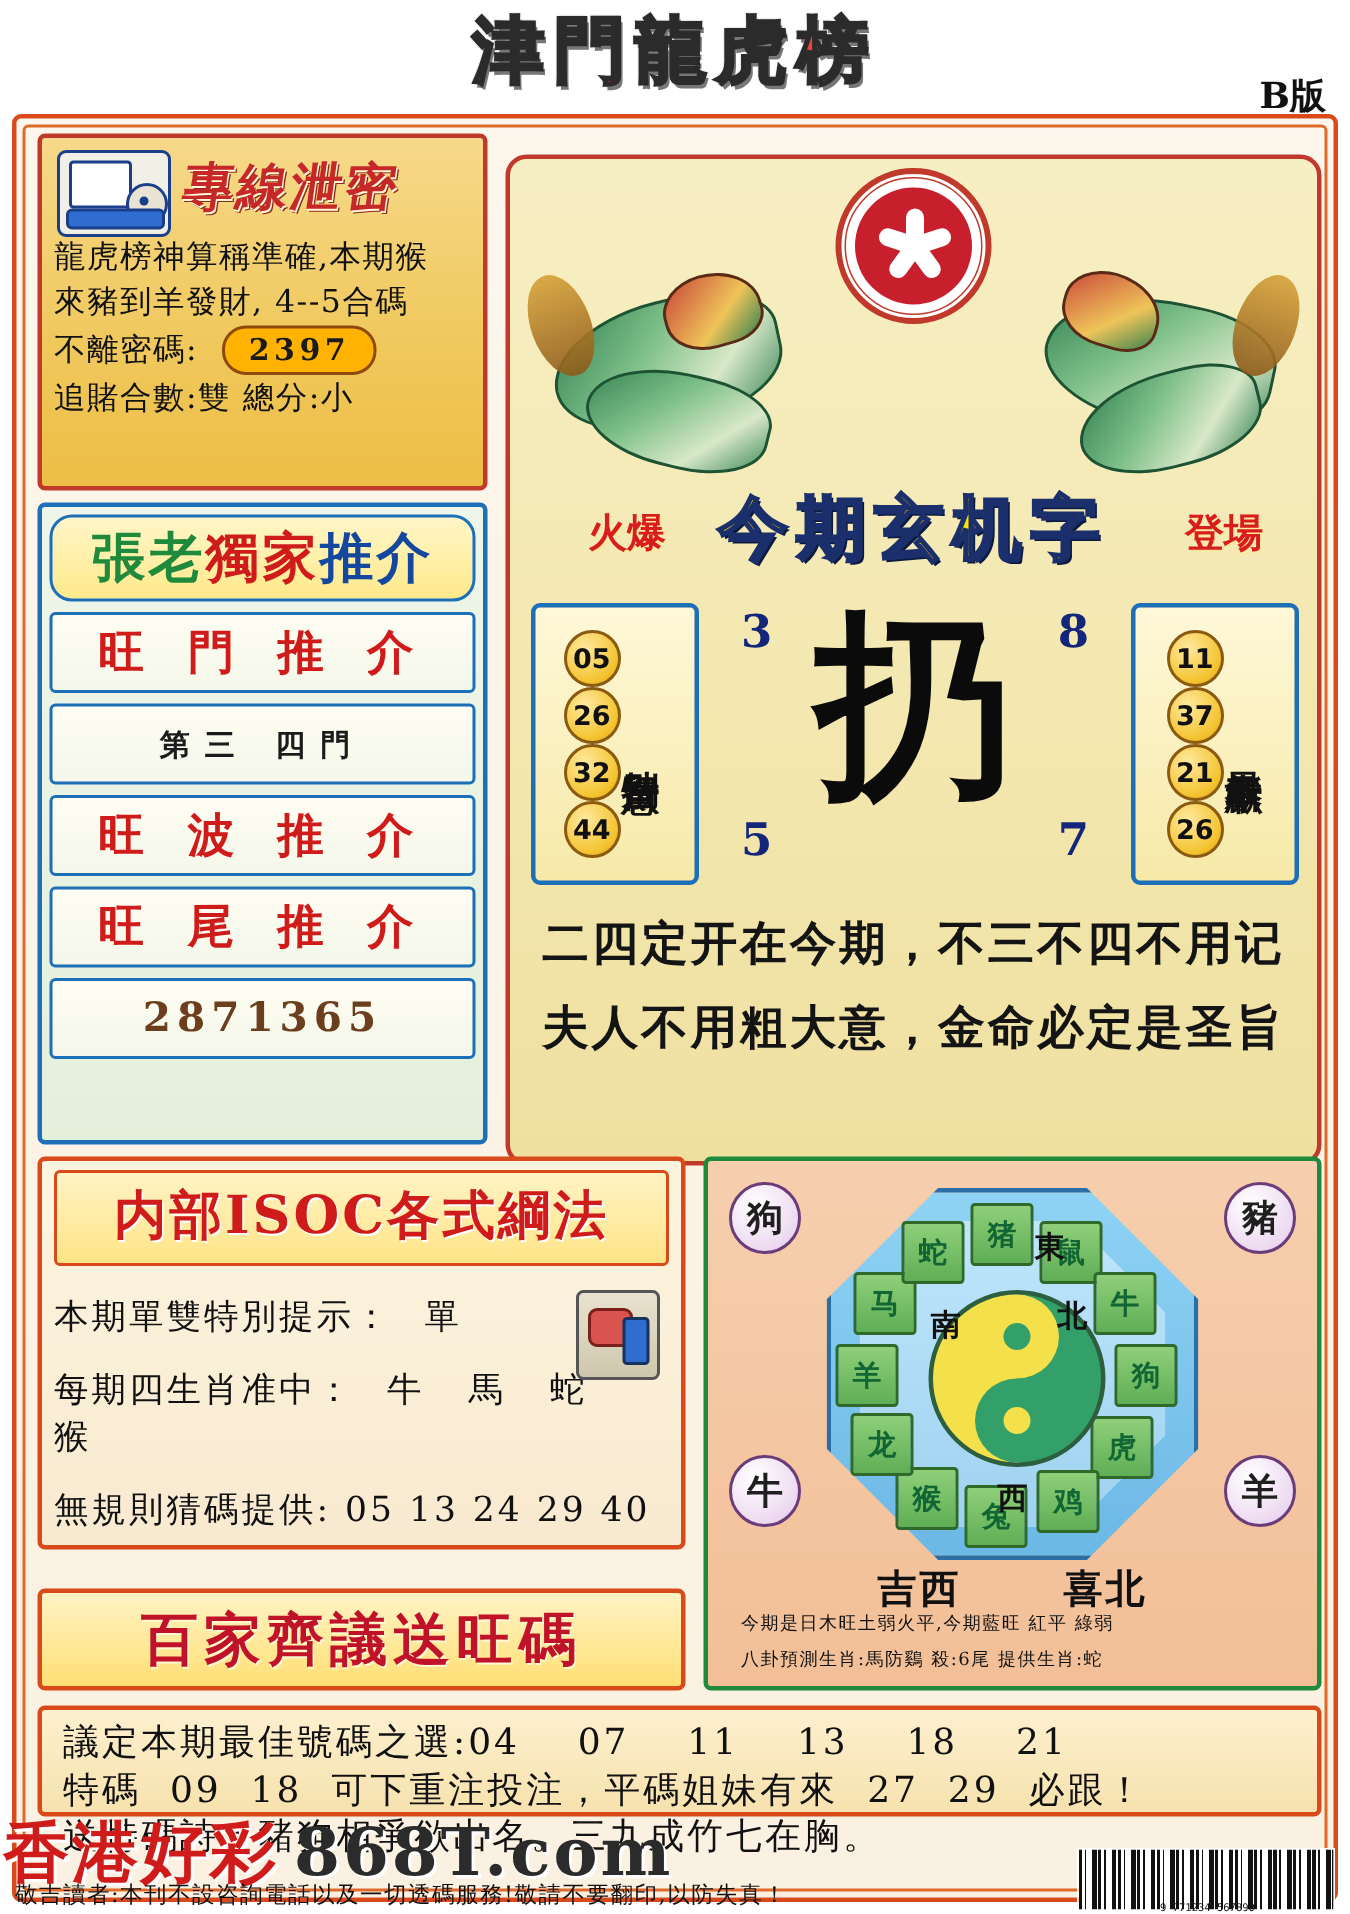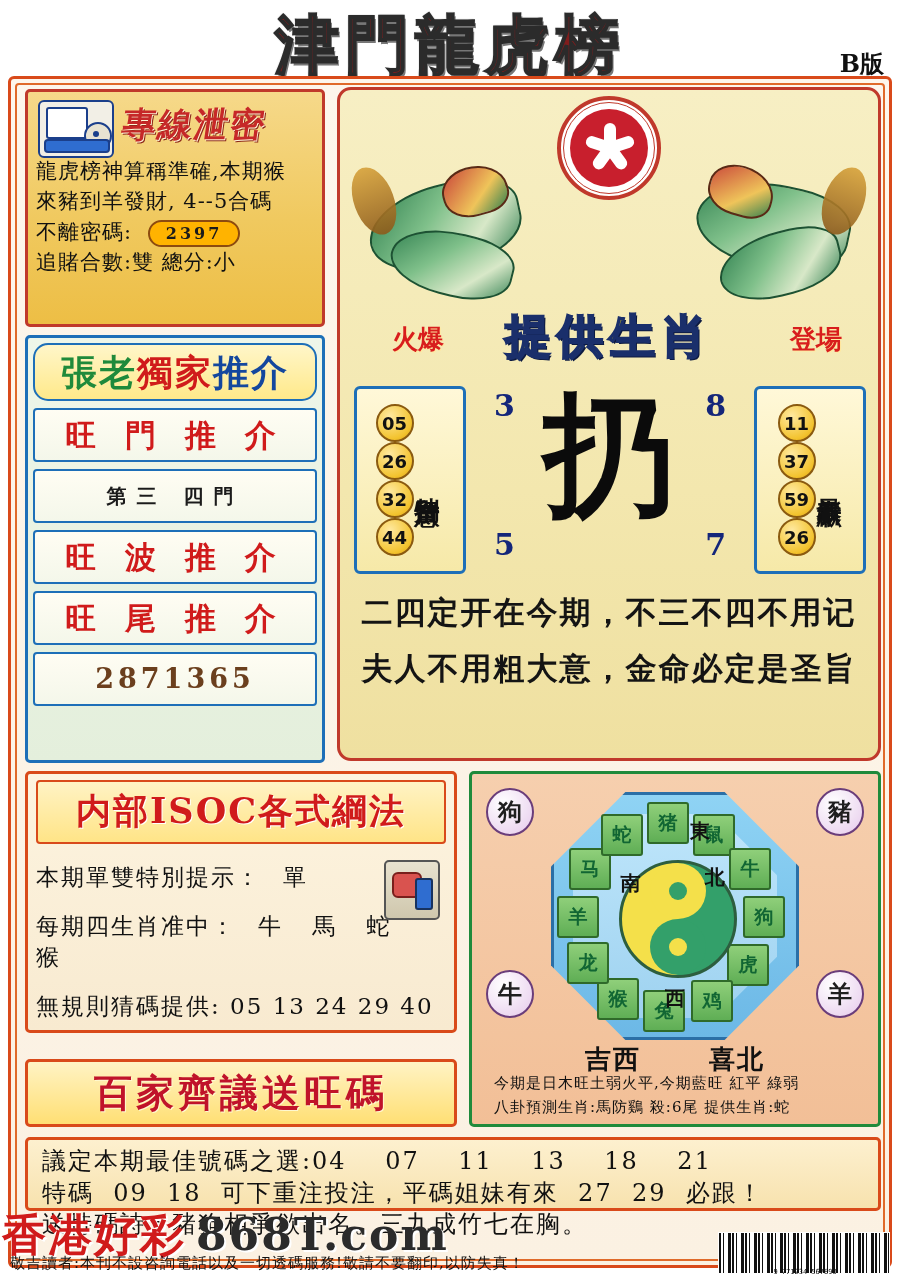--- a/index.html
+++ b/index.html
@@ -11,22 +11,22 @@
   }
   .page{position:absolute;inset:0;}
 
   
   .masthead{
     position:absolute;left:0;top:0;width:900px;height:78px;
   }
   .mast-title{
     position:absolute;left:0;top:2px;width:900px;text-align:center;
     font-family:"DejaVu Serif","Liberation Serif",serif;
-    font-size:64px;font-weight:bold;letter-spacing:6px;
-    color:#7f1d1d;
+    font-size:48px;font-weight:bold;letter-spacing:6px;
+    color:#ef4444;
     -webkit-text-stroke:2px #2b2b2b;
     text-shadow:2px 3px 0 #777, 0 0 2px #000;
   }
   .mast-edition{
     position:absolute;right:16px;top:48px;
     font-family:"DejaVu Serif","Liberation Serif",serif;
     font-size:24px;font-weight:bold;color:#111;
   }
 
   
@@ -80,21 +80,21 @@
     text-shadow:1px 1px 0 #fff6d8, 2px 2px 0 #8d2a1a;
     transform:skewX(-8deg);
   }
   .hot-line{
     font-family:"DejaVu Serif","Liberation Serif",serif;
     font-size:21px;color:#111;line-height:1.45;letter-spacing:1px;
   }
   .code-pill{
     display:inline-block;margin-left:8px;
     background:#ffb300;border:2px solid #8d4b0f;border-radius:16px;
-    padding:0 16px;font-size:16px;font-weight:bold;color:#1b1b1b;
+    padding:0 16px;font-size:20px;font-weight:bold;color:#1b1b1b;
     letter-spacing:3px;
   }
 
   
   .zhanglao{
     left:14px;top:256px;width:300px;height:428px;
     background:linear-gradient(180deg,#eef6e9 0%,#e4efdc 100%);
     border:3px solid #1d6fb8;border-radius:5px;
     padding:5px;
   }
@@ -114,21 +114,21 @@
     background:linear-gradient(180deg,#fffdf3 0%,#f4f7ea 100%);
     font-family:"DejaVu Serif","Liberation Serif",serif;
   }
   .zl-row.head{font-size:31px;font-weight:bold;color:#d01b1b;letter-spacing:9px;}
   .zl-row.val{font-size:20px;font-weight:bold;color:#1b1b1b;letter-spacing:10px;}
   .zl-row.val.green{color:#1f7a34;}
   .zl-row.num{font-size:27px;letter-spacing:4px;color:#6b3f1d;font-weight:bold;}
 
   
   .dragon{
-    left:326px;top:8px;width:544px;height:674px;
+    left:326px;top:24px;width:544px;height:674px;
     background:linear-gradient(180deg,#f7efc4 0%,#f3e7ae 60%,#efe0a0 100%);
     border:3px solid #c0392b;border-radius:14px;
     overflow:hidden;
   }
   .badge-emblem{
     position:absolute;left:50%;transform:translateX(-50%);top:6px;
     width:96px;height:96px;border-radius:50%;
     background:#ffffff;border:4px solid #c0392b;
   }
   .badge-emblem .inner{
@@ -343,21 +343,21 @@
   }
   .bagua-foot{
     position:absolute;left:0;right:0;top:268px;text-align:center;
     font-family:"DejaVu Serif","Liberation Serif",serif;
     font-size:26px;font-weight:bold;color:#111;letter-spacing:2px;
   }
   .bagua-foot span{margin:0 34px;}
   .bagua-note{
     position:absolute;left:22px;right:14px;
     font-family:"DejaVu Serif","Liberation Serif",serif;
-    font-size:15px;color:#111;letter-spacing:1px;
+    font-size:12px;color:#111;letter-spacing:1px;
   }
   .bn1{top:300px;}
   .bn2{top:324px;}
 
   
   .bottombox{
     left:14px;top:1058px;width:856px;height:74px;
     background:linear-gradient(180deg,#fdf0cf 0%,#f7e2ae 100%);
     border:3px solid #d94a1a;border-radius:5px;
     padding:6px 14px;
@@ -456,21 +456,21 @@
       </div>
       <div class="dragon-right">
         <div class="dg-body dg-b1" style="transform:rotate(12deg)"></div>
         <div class="dg-body dg-b2" style="transform:rotate(-14deg)"></div>
         <div class="dg-mane" style="right:4px;top:6px;transform:rotate(20deg)"></div>
         <div class="dg-head" style="left:30px;top:6px;transform:rotate(16deg)"></div>
       </div>
 
       <div class="hot-label hot-left">火爆</div>
       <div class="hot-label hot-right">登場</div>
-      <div class="dragon-banner">提供生肖</div>
+      <div class="dragon-banner">今期玄机字</div>
 
       <div class="word-area">
         <div class="side-box side-left">
           <div class="side-label">特別留意</div>
           <div class="side-nums">
             <div class="numball">05</div>
             <div class="numball">26</div>
             <div class="numball">32</div>
             <div class="numball">44</div>
           </div>
@@ -479,21 +479,21 @@
         <div class="corner c-tl">3</div>
         <div class="corner c-tr">8</div>
         <div class="corner c-bl">5</div>
         <div class="corner c-br">7</div>
         <div class="big-word">扔</div>
 
         <div class="side-box side-right">
           <div class="side-nums">
             <div class="numball">11</div>
             <div class="numball">37</div>
-            <div class="numball">59</div>
+            <div class="numball">21</div>
             <div class="numball">26</div>
           </div>
           <div class="side-label">最新奉獻</div>
         </div>
       </div>
 
       <div class="poem poem1">二四定开在今期，不三不四不用记</div>
       <div class="poem poem2">夫人不用粗大意，金命必定是圣旨</div>
     </div>
 

